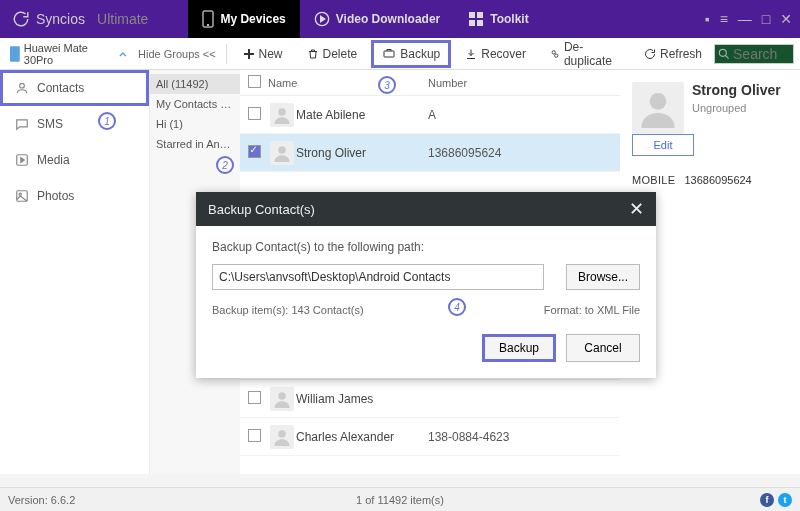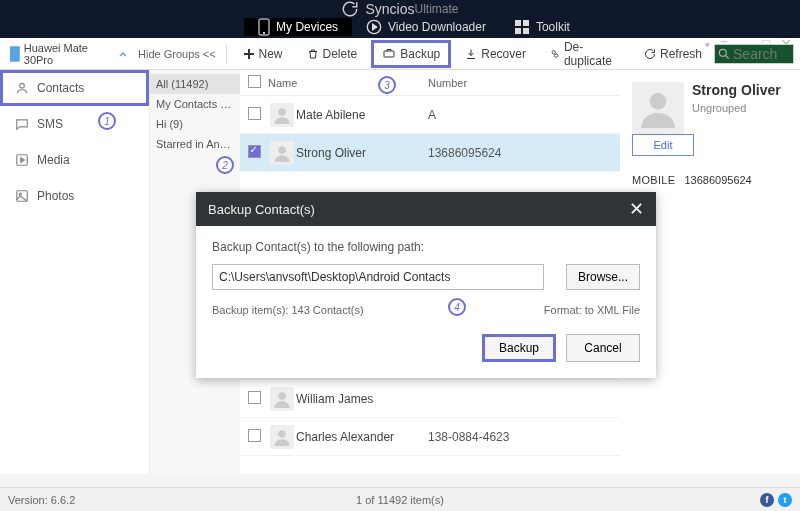--- a/index.html
+++ b/index.html
@@ -1,22 +1,22 @@
 <!DOCTYPE html>
 <html><head>
 <meta charset="utf-8">
 <style>
   * { box-sizing: border-box; margin: 0; padding: 0; font-family: "Segoe UI", Arial, sans-serif; }
   body { width: 800px; height: 511px; overflow: hidden; background: #f4f4f4; color: #333; font-size: 12px; position: relative; }
-  .titlebar { height: 38px; background: #0f172a; display: flex; align-items: center; color: #ccc; flex-direction: column; }
+  .titlebar { height: 38px; background: #4c1d95; display: flex; align-items: center; color: #ccc; }
   .logo { display: flex; align-items: center; padding: 0 12px; font-size: 14px; }
   .logo svg { margin-right: 6px; }
-  .logo .sub { font-size: 12px; color: #888; margin-left: 0; }
+  .logo .sub { font-size: 14px; color: #888; margin-left: 12px; }
   .topnav { display: flex; height: 100%; margin-left: 28px; }
-  .topnav .item { display: flex; align-items: center; padding: 0 14px; color: #ddd; font-size: 12px; font-weight: 400; cursor: pointer; }
+  .topnav .item { display: flex; align-items: center; padding: 0 14px; color: #ddd; font-size: 12px; font-weight: 700; cursor: pointer; }
   .topnav .item.active { background: #000; color: #fff; }
   .topnav .item svg { margin-right: 6px; }
   .winctl { margin-left: auto; display: flex; align-items: center; padding-right: 8px; gap: 10px; color: #bbb; }
   .winctl span { cursor: pointer; font-size: 14px; }
   .toolbar { height: 32px; background: #fff; border-bottom: 1px solid #ddd; display: flex; align-items: center; padding: 0 6px; }
   .device { display: flex; align-items: center; width: 150px; font-size: 11px; color: #444; }
   .device svg { margin: 0 4px; }
   .hidegroups { font-size: 11px; color: #666; margin: 0 6px; white-space: nowrap; }
   .tbtn { display: flex; align-items: center; padding: 4px 8px; margin: 0 2px; font-size: 12px; color: #444; cursor: pointer; border: 2px solid transparent; }
   .tbtn svg { margin-right: 4px; }
@@ -209,21 +209,21 @@
           <circle cx="9" cy="9" r="2"></circle>
           <path d="M3 18l6-6 12 9"></path>
         </svg>
       <span>Photos</span>
     </div>
   </div>
 
   <div class="groups">
     <div class="sel">All (11492)</div>
     <div>My Contacts (6835)</div>
-    <div>Hi (9)</div>
+    <div>Hi (1)</div>
     <div>Starred in Android ...</div>
   </div>
 
   <div class="main">
     <div class="list">
       <div class="lh">
         <div class="c0"><span class="cb"></span></div>
         <div class="c1">Name</div>
         <div class="c2">Number</div>
       </div>

